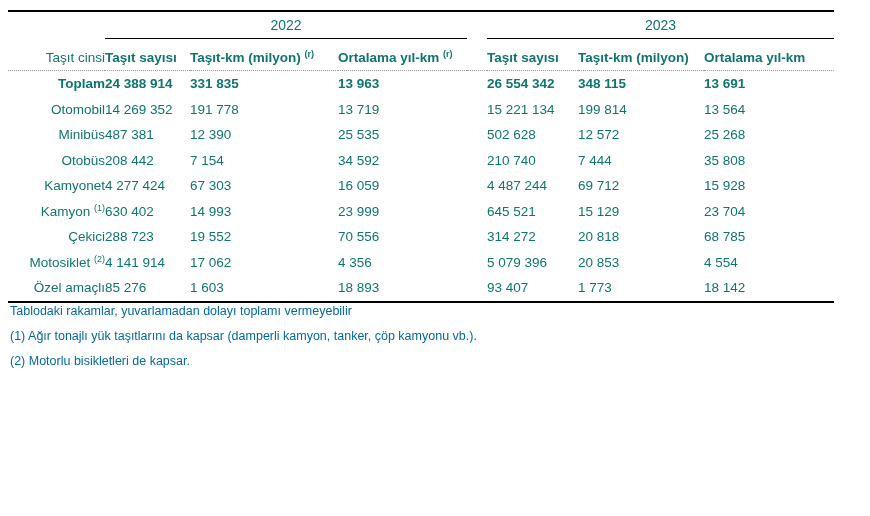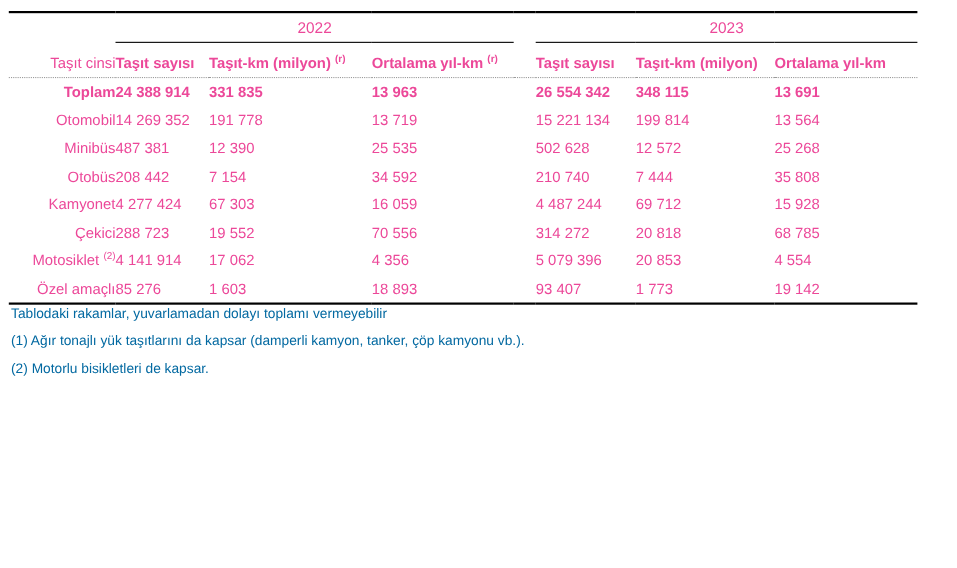--- a/index.html
+++ b/index.html
@@ -14,21 +14,21 @@
   }
   .page {
     padding: 10px 0 0 8px;
     width: 840px;
   }
   table.stats {
     border-collapse: collapse;
     table-layout: fixed;
     width: 826px;
     font-size: 13.5px;
-    color: #ec4899;
+    color: #0f766e;
   }
   col.c-label { width: 97px; }
   col.c-s1 { width: 85px; }
   col.c-k1 { width: 148px; }
   col.c-o1 { width: 129px; }
   col.c-gap { width: 20px; }
   col.c-s2 { width: 91px; }
   col.c-k2 { width: 126px; }
   col.c-o2 { width: 130px; }
 
@@ -157,20 +157,30 @@
       <td class="lbl"><span>Kamyonet</span><sup></sup></td>
       <td class="num">4 277 424</td>
       <td class="num">67 303</td>
       <td class="num">16 059</td>
       <td></td>
       <td class="num">4 487 244</td>
       <td class="num">69 712</td>
       <td class="num">15 928</td>
     </tr>
 
+    <tr class="data-row">
+      <td class="lbl"><span>Kamyon</span> <sup>(1)</sup></td>
+      <td class="num">630 402</td>
+      <td class="num">14 993</td>
+      <td class="num">23 999</td>
+      <td></td>
+      <td class="num">645 521</td>
+      <td class="num">15 129</td>
+      <td class="num">23 704</td>
+    </tr>
 
     <tr class="data-row">
       <td class="lbl"><span>Çekici</span><sup></sup></td>
       <td class="num">288 723</td>
       <td class="num">19 552</td>
       <td class="num">70 556</td>
       <td></td>
       <td class="num">314 272</td>
       <td class="num">20 818</td>
       <td class="num">68 785</td>
@@ -188,21 +198,21 @@
     </tr>
 
     <tr class="data-row last-row">
       <td class="lbl"><span>Özel amaçlı</span><sup></sup></td>
       <td class="num">85 276</td>
       <td class="num">1 603</td>
       <td class="num">18 893</td>
       <td></td>
       <td class="num">93 407</td>
       <td class="num">1 773</td>
-      <td class="num">19 142</td>
+      <td class="num">18 142</td>
     </tr>
   </tbody>
     </table>
 
   <div class="footnotes">
     <div class="fn">Tablodaki rakamlar, yuvarlamadan dolayı toplamı vermeyebilir</div>
     <div class="fn">(1) Ağır tonajlı yük taşıtlarını da kapsar (damperli kamyon, tanker, çöp kamyonu vb.).</div>
     <div class="fn">(2) Motorlu bisikletleri de kapsar.</div>
   </div>
 </div>

